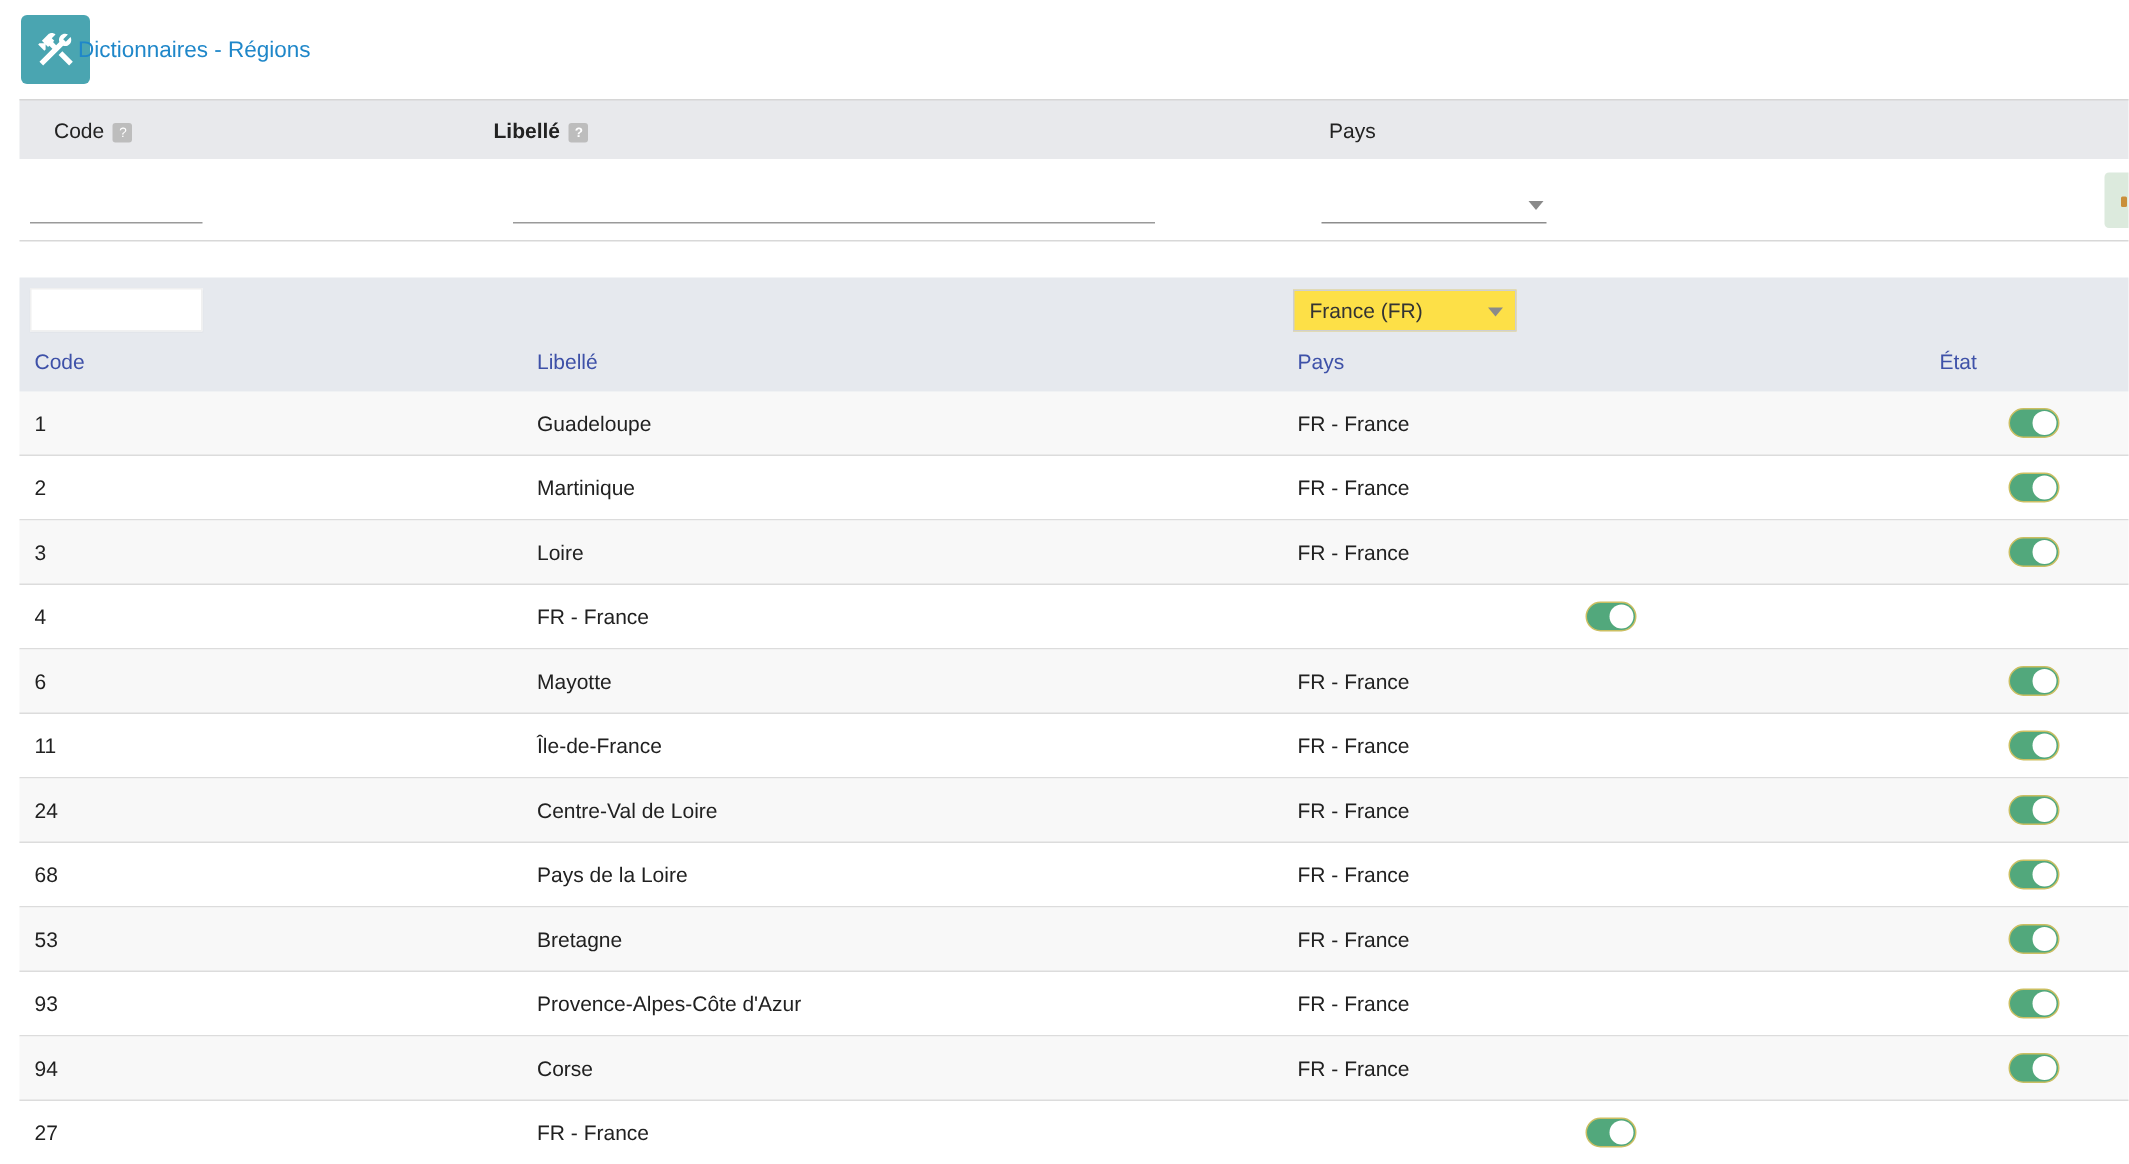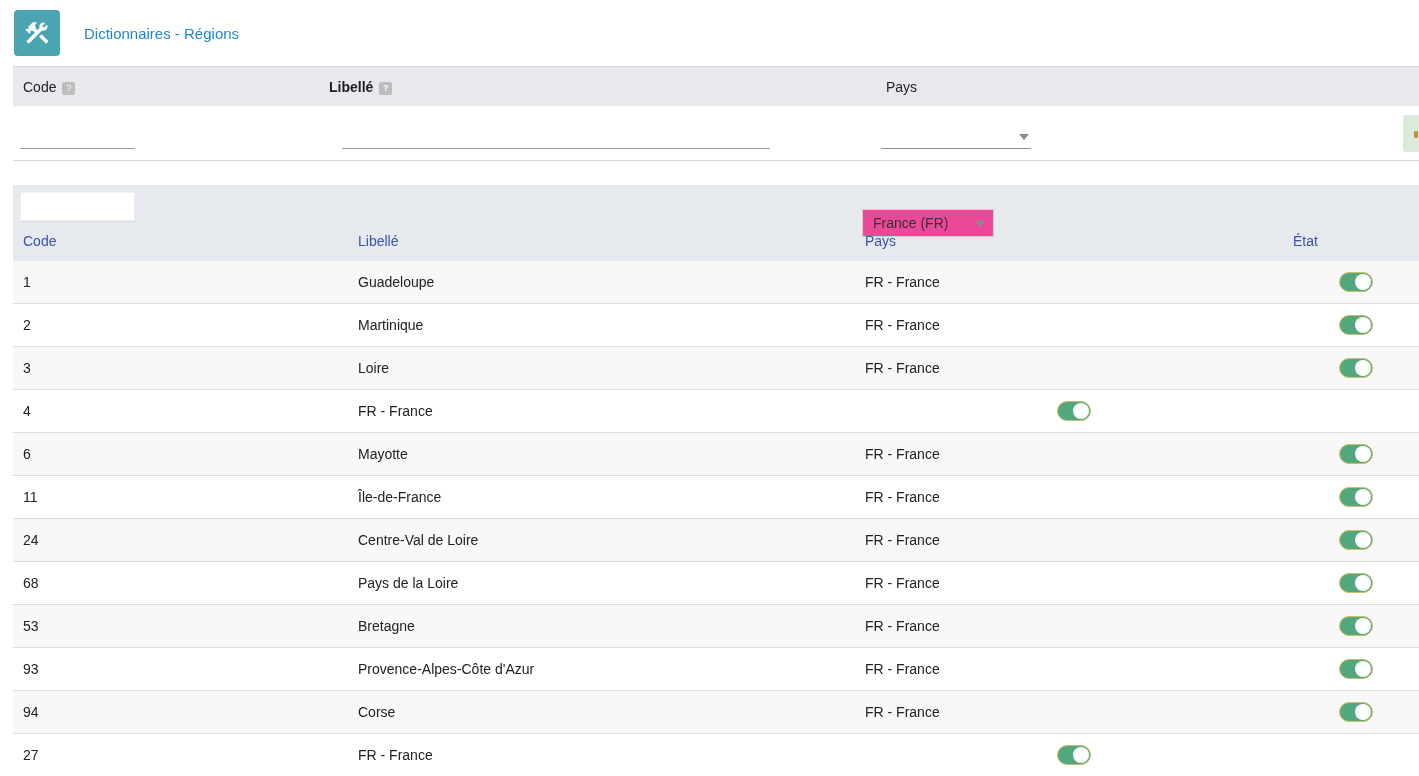--- a/index.html
+++ b/index.html
@@ -4,27 +4,27 @@
 <style>
   * { margin:0; padding:0; box-sizing:border-box; }
   html,body { width:1419px; height:776px; background:#ffffff; overflow:hidden;
               font-family:"Liberation Sans","DejaVu Sans",sans-serif; }
 
   
   .app-header { position:absolute; left:0; top:0; width:1419px; height:64px; background:#fff; }
   .app-icon { position:absolute; left:14px; top:10px; width:46px; height:46px;
               background:#4aa5b1; border-radius:4px; display:flex; align-items:center; justify-content:center; }
   .app-icon svg { width:28px; height:28px; fill:#ffffff; }
-  .page-title { position:absolute; left:84px; top:25px; font-size:15px; color:#1f87c9; }
+  .page-title { position:absolute; left:52px; top:25px; font-size:15px; color:#1f87c9; }
 
   
   .filter-band { position:absolute; left:13px; right:0; top:66px; height:40px;
                  background:#e8e9ec; border-top:1px solid #d6d6d6; }
   .filter-label { position:absolute; top:12px; font-size:14px; color:#222; }
-  .flabel-code { left:10px; } .flabel-libelle { left:316px;font-weight:bold; } .flabel-pays { left:873px; }
+  .flabel-code { left:23px; } .flabel-libelle { left:316px;font-weight:bold; } .flabel-pays { left:873px; }
   .help-badge { display:inline-block; width:13px; height:13px; margin-left:6px; background:#bdbdbd;
                 border-radius:2px; color:#fff; font-size:9px; line-height:13px; text-align:center;
                 vertical-align:1px; }
   .filter-inputs { position:absolute; left:13px; right:0; top:106px; height:55px;
                    border-bottom:1px solid #d8d8d8; background:#fff; }
   .u-input { position:absolute; height:24px; border:none; border-bottom:1px solid #9a9a9a;
              background:transparent; font-size:14px; color:#333; outline:none; padding:0 2px; }
   .inp-code { left:7px; width:115px; top:19px; }
   .inp-libelle { left:329px; width:428px; top:19px; }
   .sel-underline { position:absolute; left:868px; width:150px; top:19px; height:24px;
@@ -36,21 +36,21 @@
                  background:#dceadd; border-radius:3px 0 0 3px; cursor:pointer; }
   .edge-button .frag { position:absolute; right:1px; top:16px; width:4px; height:7px;
                  background:#c98f3a; border-radius:1px; }
 
   
   .table-wrap { position:absolute; left:13px; right:0; top:185px; }
   .table-head { position:relative; height:76px; background:#e6e9ee; }
   .quick-filter { position:absolute; left:7px; top:7px; width:115px; height:29px; background:#fff;
                   border:1px solid #f0f0f0; box-shadow:0 1px 1px rgba(0,0,0,.05);
                   font-size:14px; color:#333; padding:0 6px; outline:none; }
-  .pays-select { position:absolute; left:849px; top:24px; width:132px; height:28px; background:#ec4899;
+  .pays-select { position:absolute; left:849px; top:8px; width:149px; height:28px; background:#fde047;
                  border:1px solid #cfcfcf; font-size:14px; color:#333; line-height:26px;
                  padding-left:10px; cursor:pointer; }
   .pays-select .arrow-down { top:11px; right:8px; }
   .cols { display:grid; grid-template-columns:335px 507px 438px 1fr; }
   .head-row { position:absolute; left:0; right:0; bottom:0; height:33px; }
   .head-cell { padding-left:10px; font-size:14px; color:#3e51a8; line-height:26px; cursor:pointer; }
   .head-cell.center { padding-left:0; }
 
   .data-row { height:43px; border-bottom:1px solid #dcdcdc; background:#fff; }
   .data-row.alt { background:#f8f8f8; }

